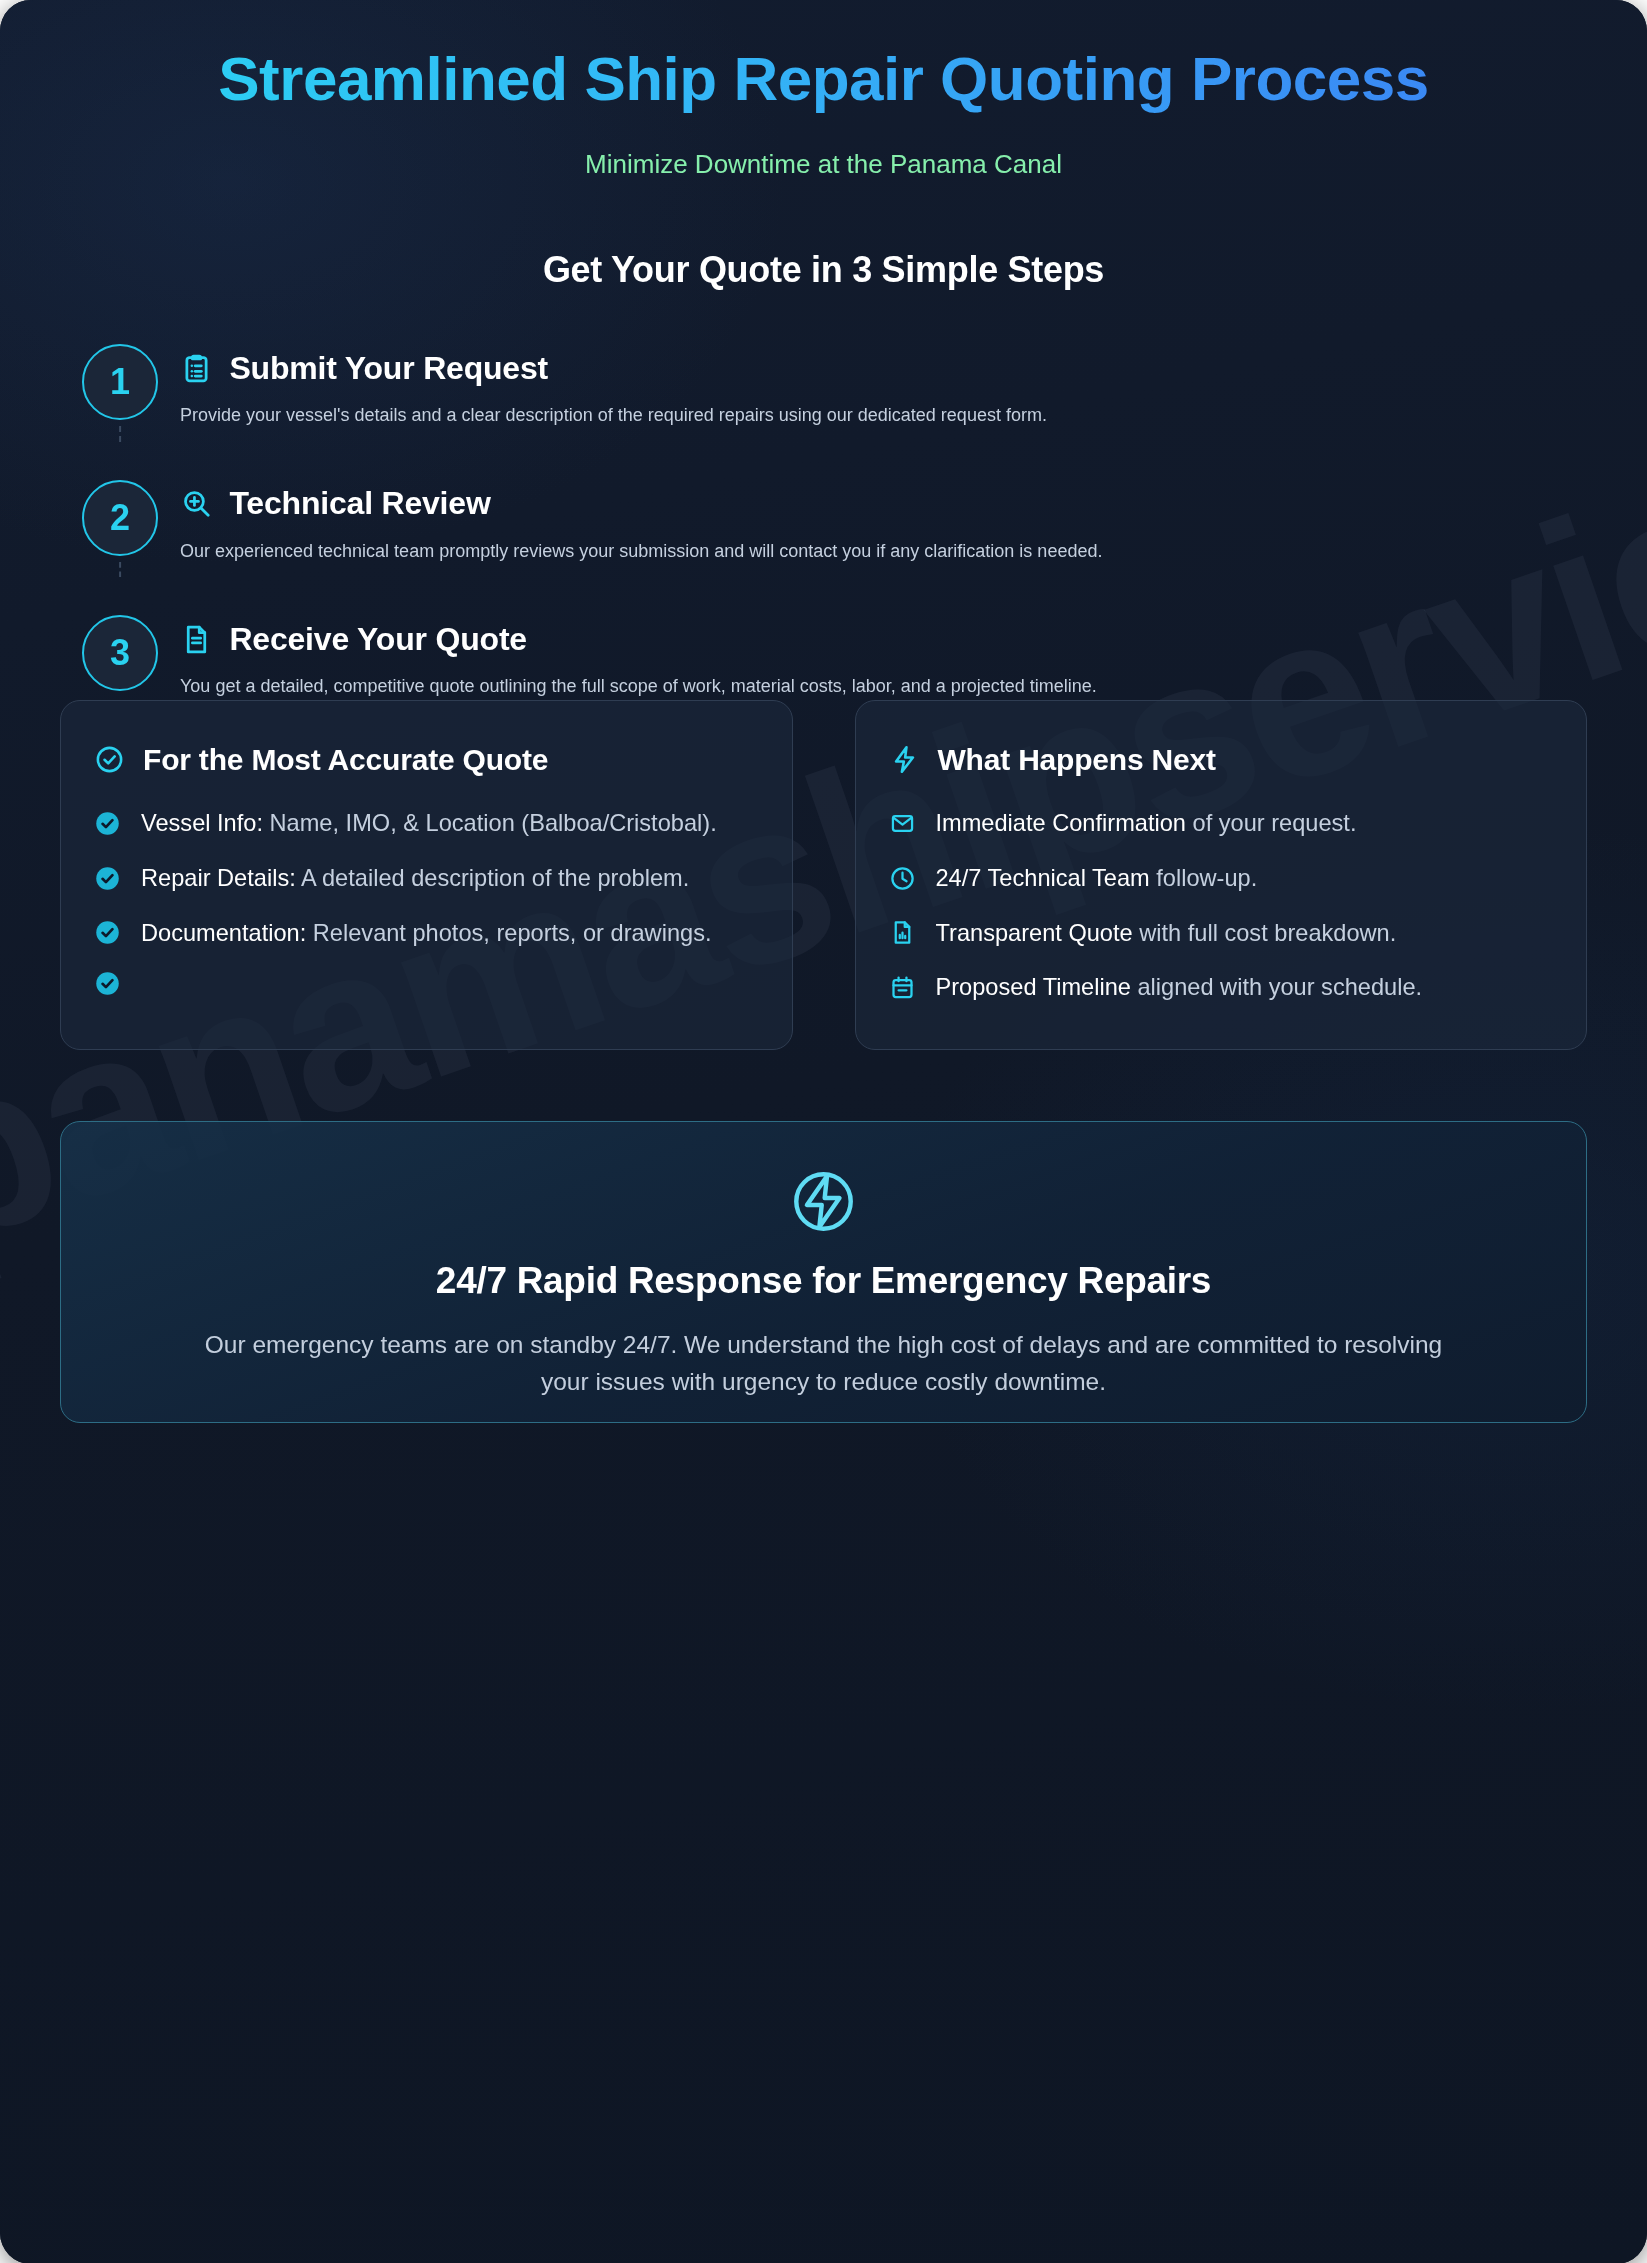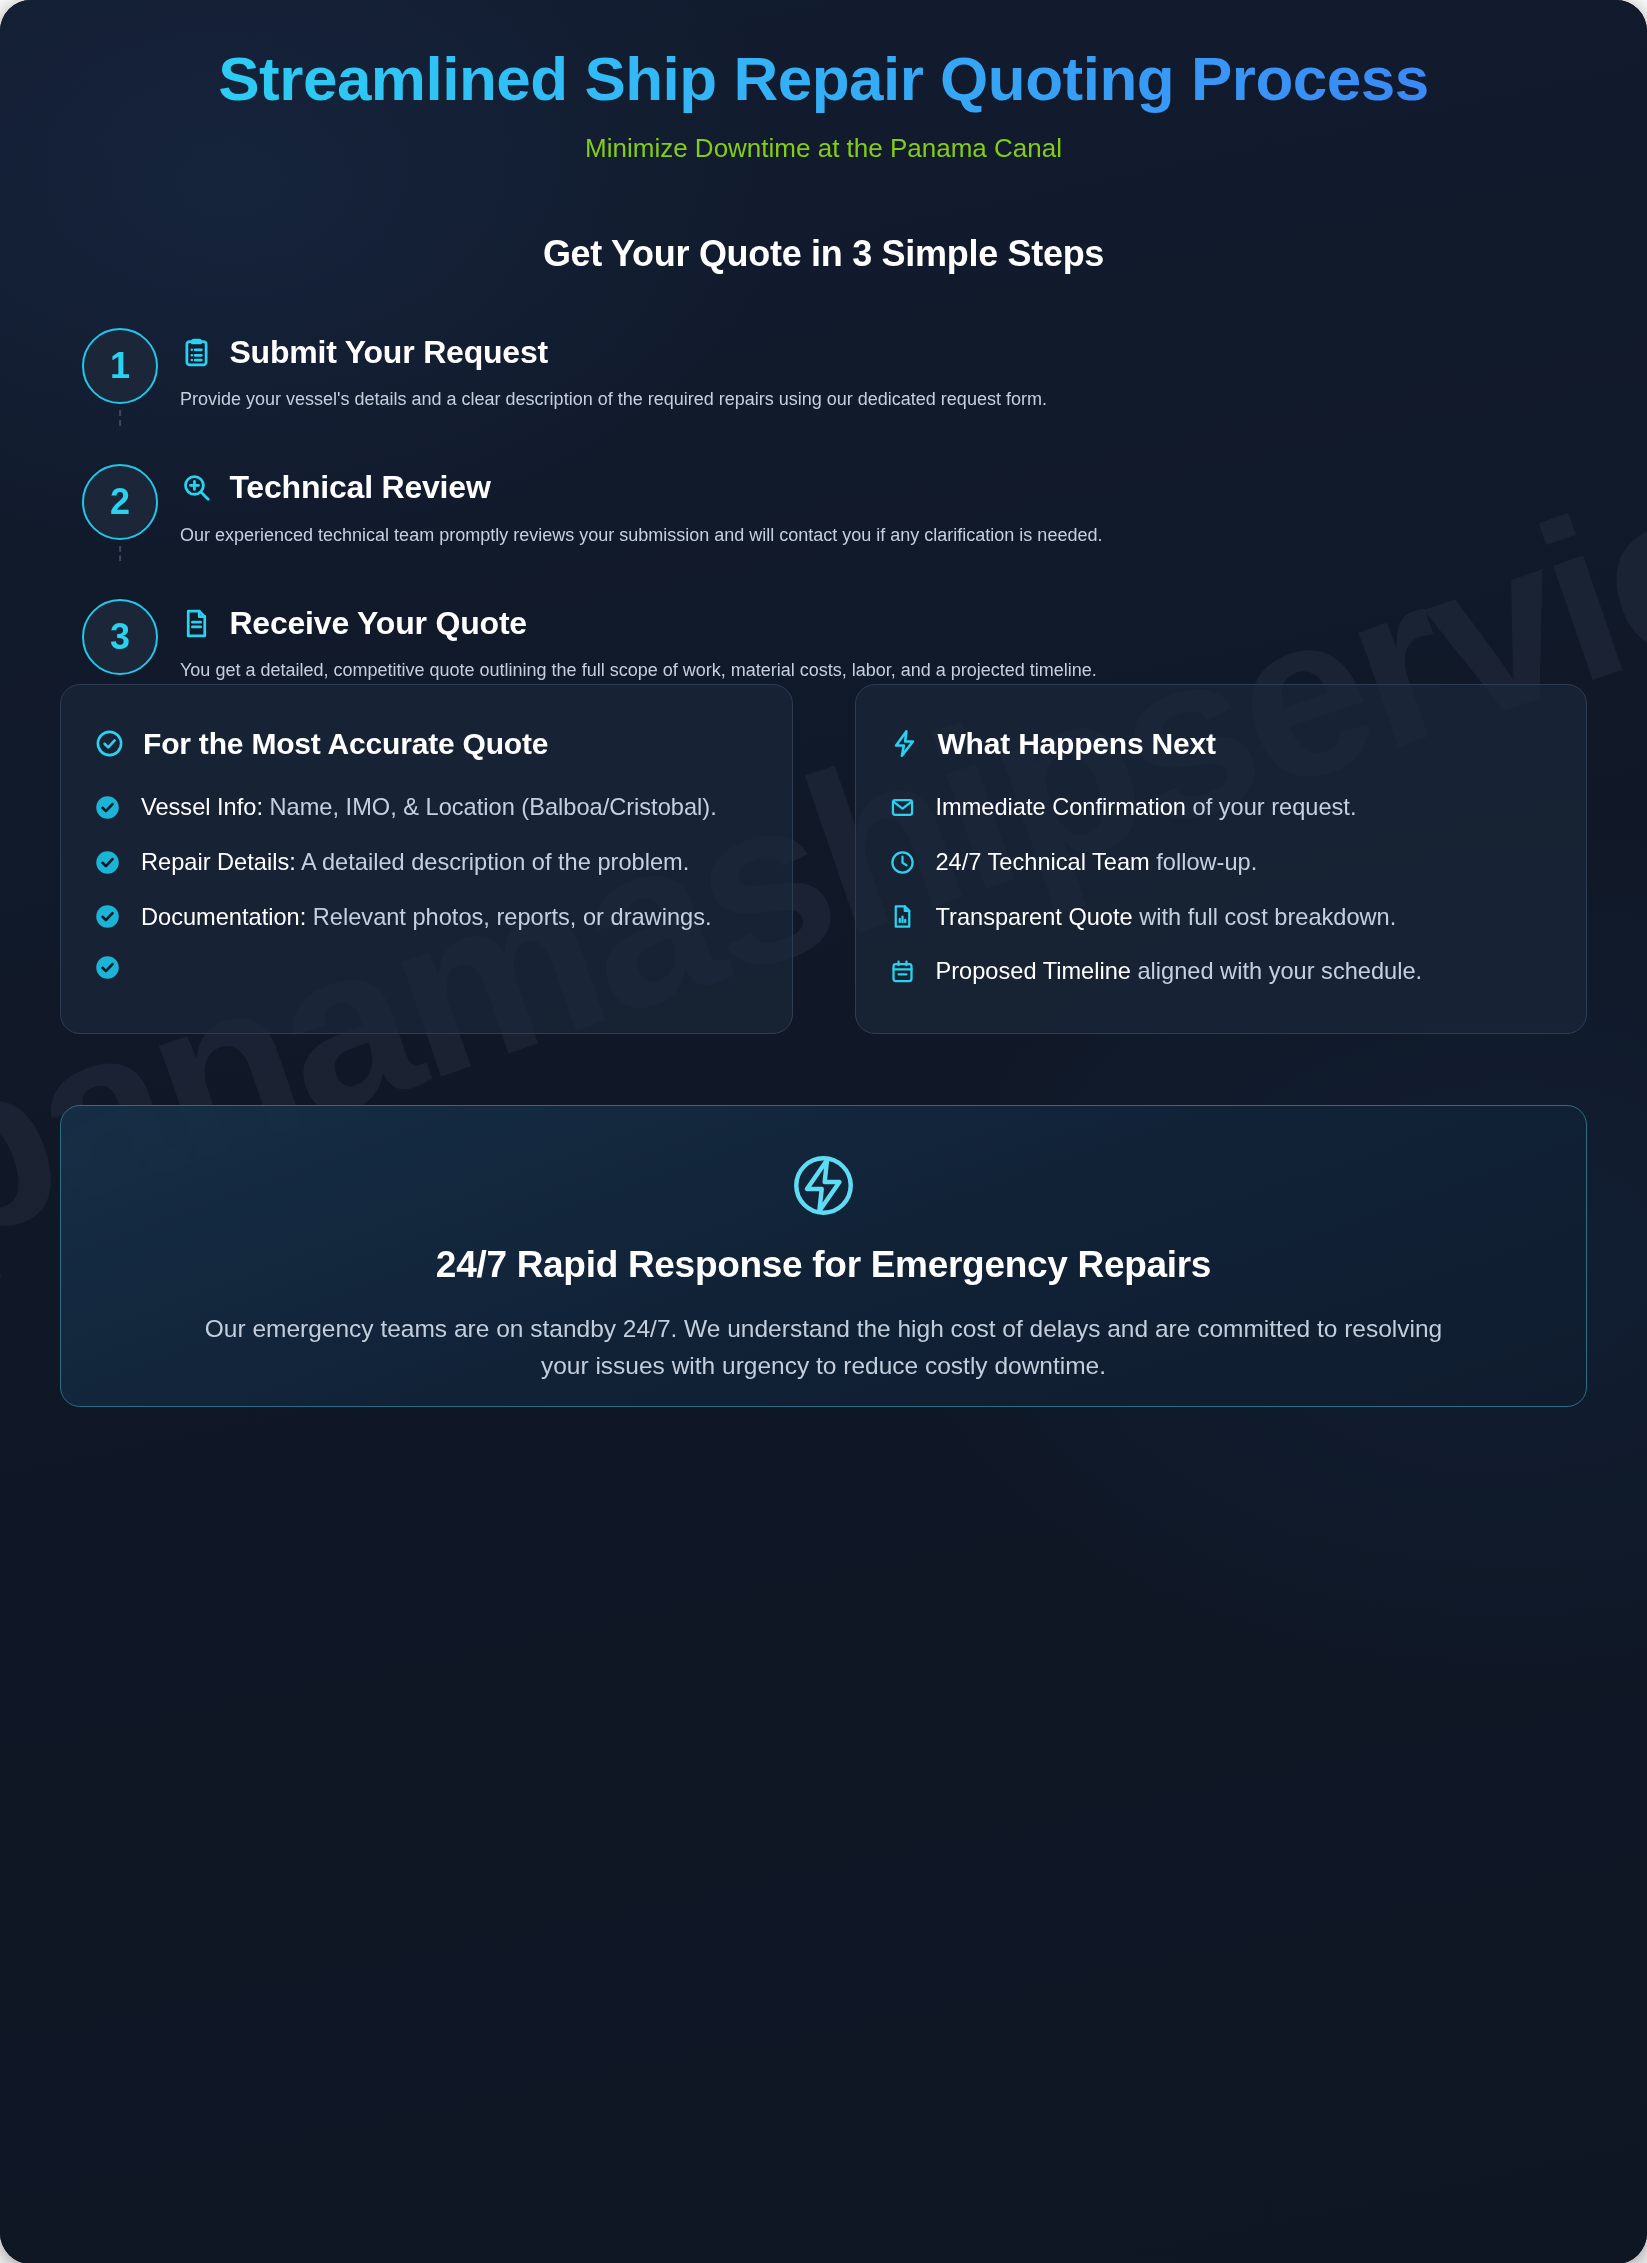--- a/index.html
+++ b/index.html
@@ -53,23 +53,23 @@
     font-weight: 800;
     letter-spacing: -0.5px;
     line-height: 1.12;
     background: linear-gradient(95deg, #2ad4f2 0%, #33b6f6 42%, #3c7ff4 100%);
     -webkit-background-clip: text;
     background-clip: text;
     color: transparent;
     -webkit-text-fill-color: transparent;
   }
   .hero-sub {
-    margin-top: 20px;
+    margin-top: 36px;
     font-size: 26px;
-    color: #84cc16;
+    color: #86efac;
     font-weight: 400;
   }
 
   
   .steps-heading {
     margin-top: 69px;
     text-align: center;
     font-size: 36px;
     font-weight: 700;
     color: #ffffff;

